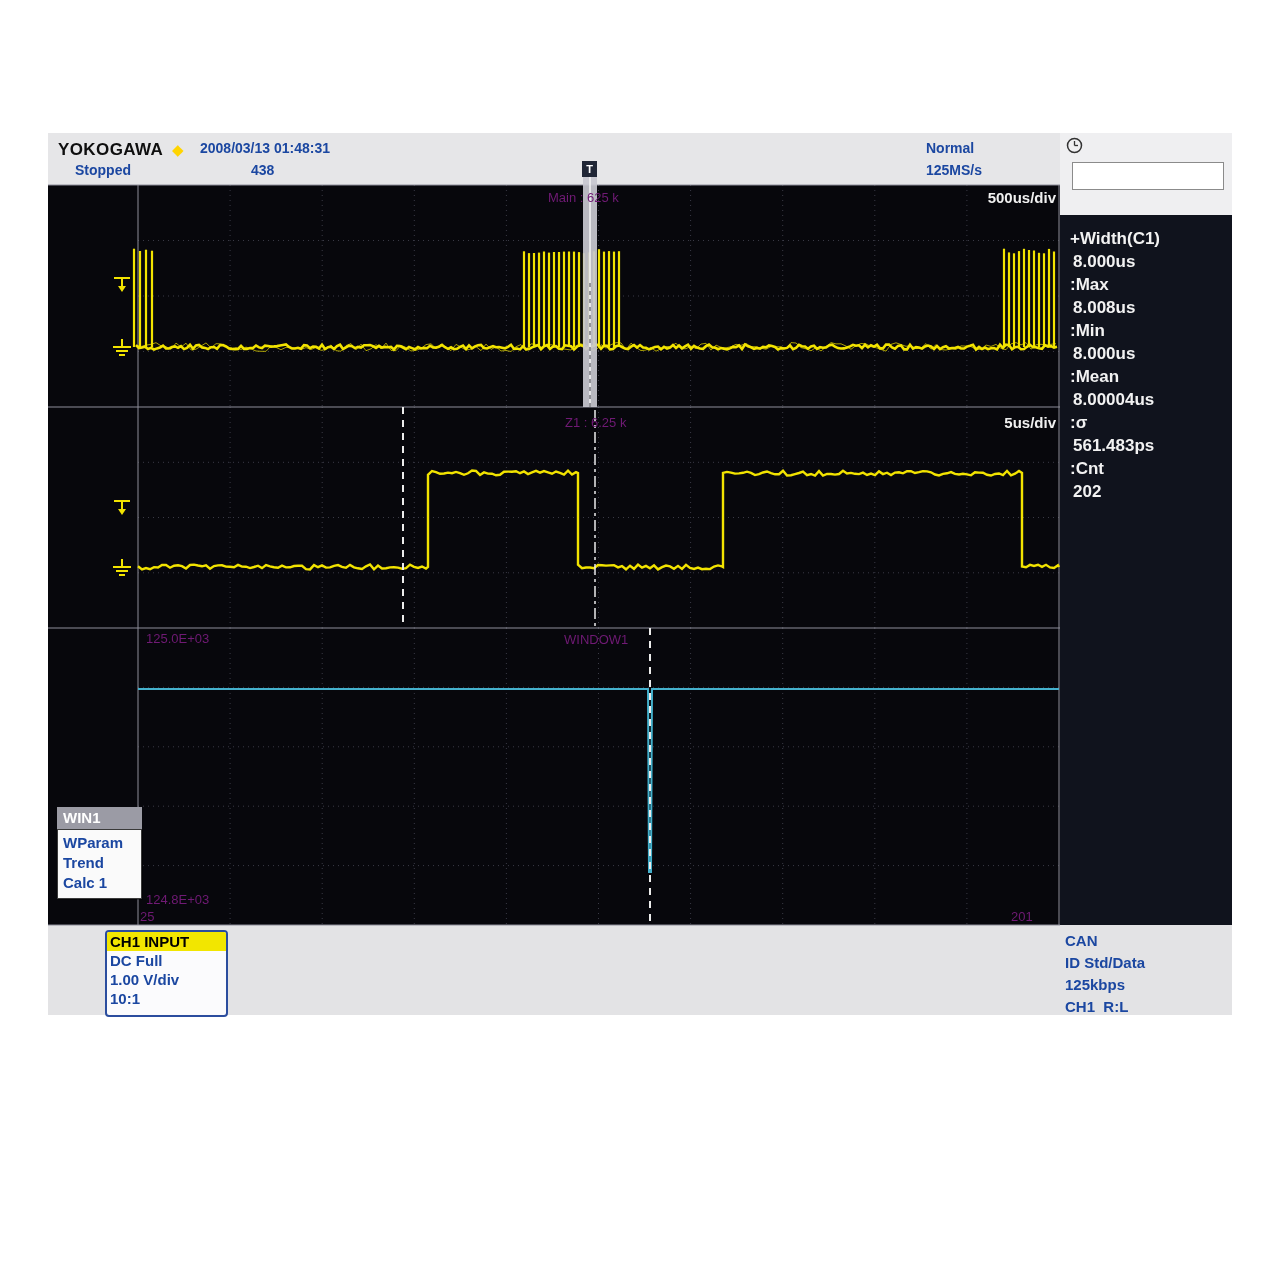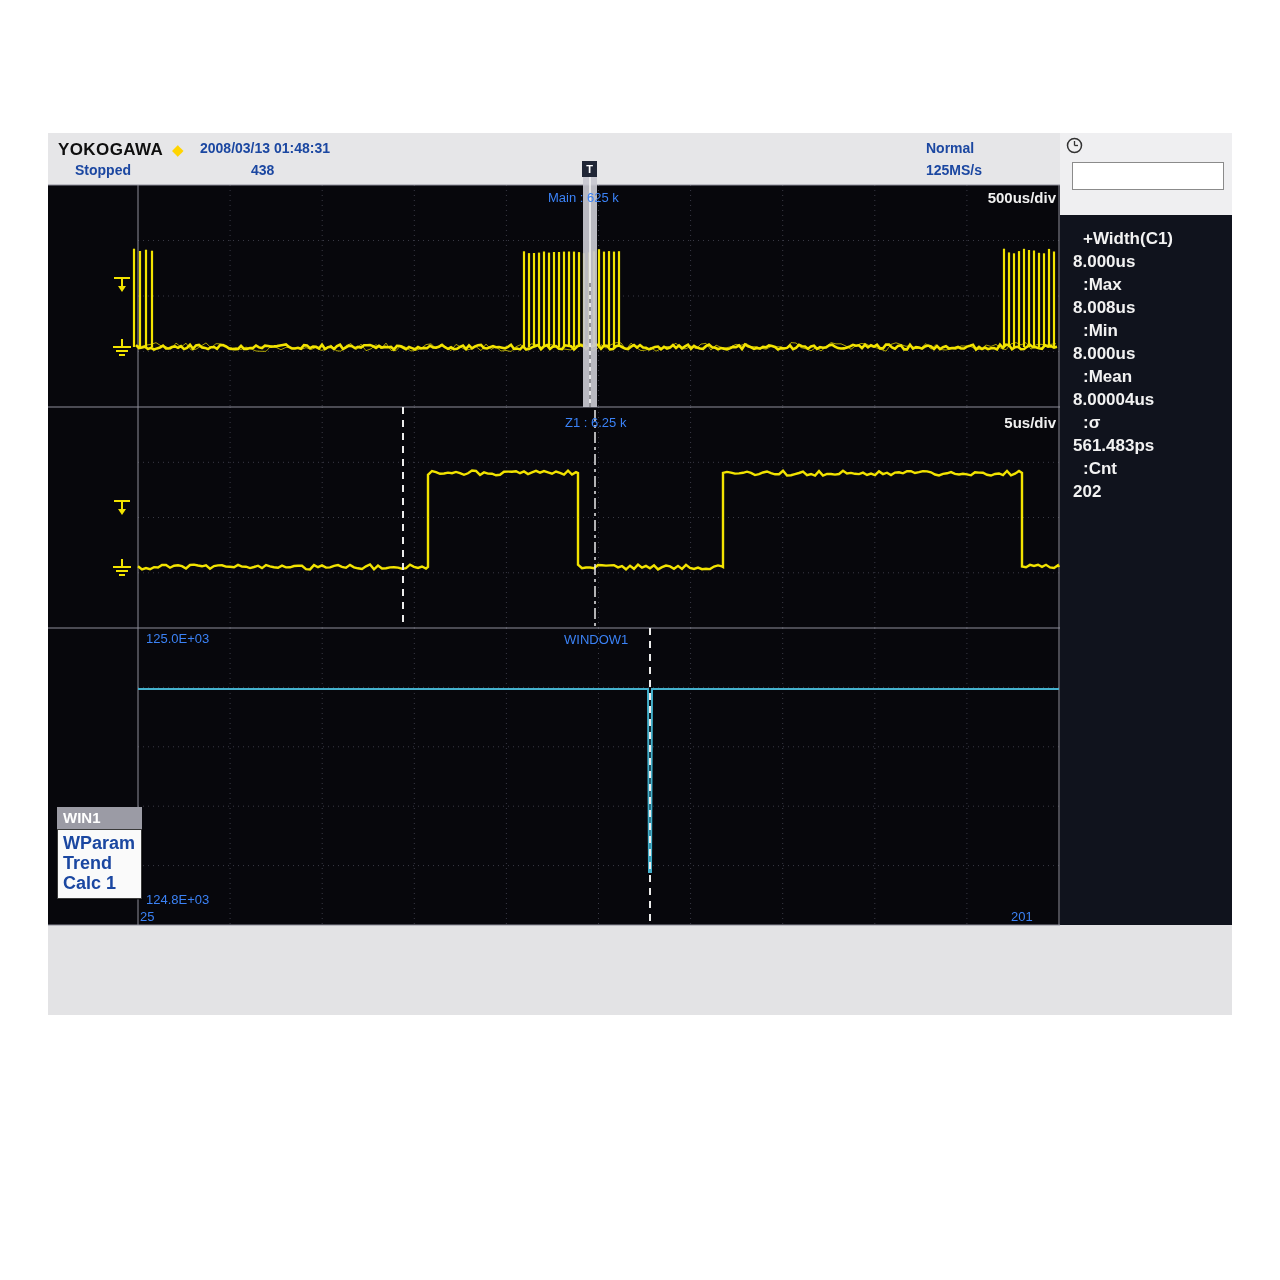--- a/index.html
+++ b/index.html
@@ -11,31 +11,31 @@
   .display{left:0;top:52px;width:1012px;height:740px;background:#07070c;}
   .righttop{left:1012px;top:0;width:172px;height:82px;background:#efeff1;}
   .rightpanel{left:1012px;top:82px;width:172px;height:710px;background:#10131d;}
   .footerbg{left:0;top:792px;width:1184px;height:90px;background:#e3e3e5;}
   #scope-svg{position:absolute;left:0;top:0;z-index:5;pointer-events:none;}
   .txt{position:absolute;z-index:6;white-space:pre;}
   .blue{color:#1b47a1;font-weight:700;}
   .f17{font-size:14px;}
   .brandtxt{color:#0f0f0f;font-weight:700;font-size:17px;letter-spacing:.4px;}
   .diamond{color:#ffd400;font-size:15px;}
-  .white13{color:#3b82f6;font-size:13px;font-weight:400;}
+  .white13{color:#701a75;font-size:13px;font-weight:400;}
   .white15{color:#f0f0f0;font-size:15px;font-weight:600;}
   .mblock{position:absolute;left:0;width:172px;}
-  .mline{color:#f2f2f2;font-size:17px;font-weight:600;line-height:23px;padding-left:23px;white-space:pre;}
+  .mline{color:#f2f2f2;font-size:17px;font-weight:600;line-height:23px;padding-left:10px;white-space:pre;}
   .m-value{padding-left:13px;}
   .tmark{position:absolute;left:534px;top:28px;width:15px;height:16px;background:#202636;color:#fff;
          font-size:11px;font-weight:700;text-align:center;line-height:16px;z-index:6;}
   .winbox{position:absolute;left:1px;top:674px;width:85px;z-index:6;padding-left:8px;}
   .wintitle{background:#9b9ba5;color:#ffffff;font-size:15px;font-weight:700;height:22px;line-height:22px;padding-left:6px;}
   .winbody{background:#fafafa;border:1px solid #3a3a3a;padding:3px 0 5px 5px;box-shadow:1px 1px 0 rgba(0,0,0,.35);}
-  .winline{color:#1b47a1;font-size:18px;font-weight:700;line-height:20px;}
+  .winline{color:#1b47a1;font-size:15px;font-weight:700;line-height:20px;}
   .chanbox{position:absolute;left:57px;top:797px;width:119px;height:83px;background:#fbfbfd;border:2px solid #2b4d9e;
            border-radius:4px;z-index:6;overflow:hidden;}
   .chantitle{background:#f2e600;color:#000;font-size:15px;font-weight:700;padding:0 3px;height:19px;line-height:19px;}
   .chanline{color:#1b47a1;font-size:15px;font-weight:700;line-height:19px;padding-left:3px;}
   .busblock{position:absolute;left:1017px;top:797px;z-index:6;}
   .busline{color:#1b47a1;font-size:15px;font-weight:700;line-height:22px;white-space:pre;}
   .entrybox{position:absolute;left:1024px;top:29px;width:150px;height:26px;background:#ffffff;border:1px solid #8b8b8b;z-index:6;}
   .clockicon{position:absolute;left:1018px;top:4px;z-index:6;}
 </style>
 </head>
@@ -199,15 +199,27 @@
 
   <div class="winbox">
     <div class="wintitle">WIN1</div>
     <div class="winbody">
       <div class="winline">WParam</div>
       <div class="winline">Trend</div>
       <div class="winline">Calc 1</div>
     </div>
   </div>
 
-
+  <div class="chanbox">
+    <div class="chantitle">CH1 INPUT</div>
+    <div class="chanline">DC Full</div>
+    <div class="chanline">1.00 V/div</div>
+    <div class="chanline">10:1</div>
+  </div>
+
+  <div class="busblock">
+    <div class="busline">CAN</div>
+    <div class="busline">ID Std/Data</div>
+    <div class="busline">125kbps</div>
+    <div class="busline">CH1  R:L</div>
+  </div>
 
 </div>
 
 </body></html>

